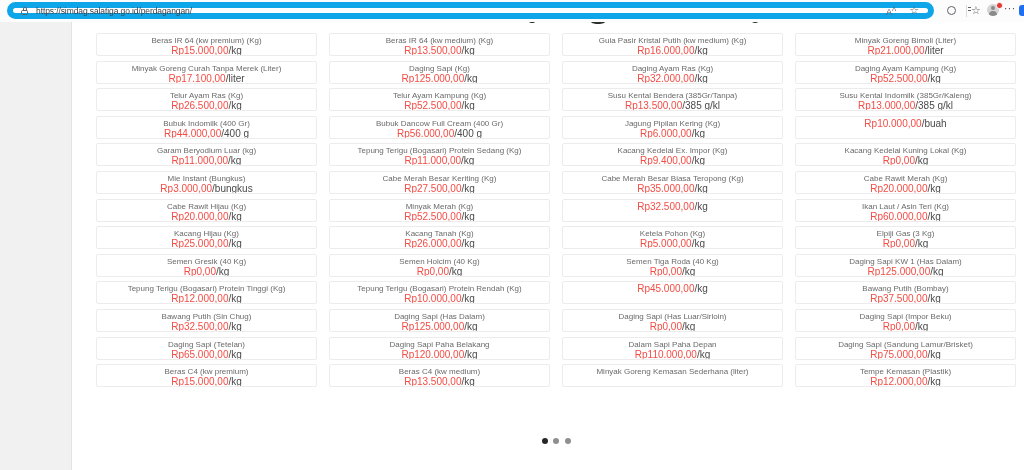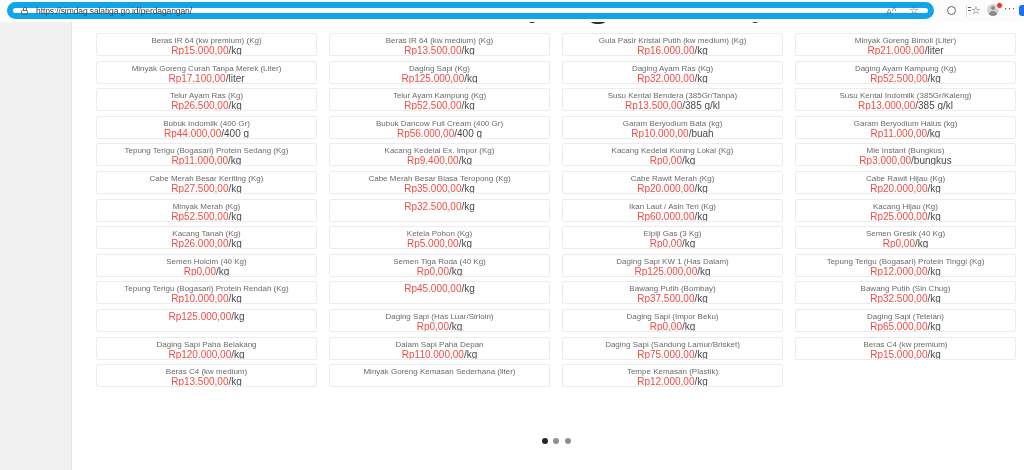--- a/index.html
+++ b/index.html
@@ -158,28 +158,31 @@
   <div class="card">
     <div class="cname">Bubuk Indomilk (400 Gr)</div>
     <div class="cprice"><span class="pval">Rp44.000,00</span><span class="punit">/400 g</span></div>
   </div>
 
   <div class="card">
     <div class="cname">Bubuk Dancow Full Cream (400 Gr)</div>
     <div class="cprice"><span class="pval">Rp56.000,00</span><span class="punit">/400 g</span></div>
   </div>
 
-
-  <div class="card">
-    <div class="cname">Garam Beryodium Bata (kg)</div>
+  <div class="card">
+    <div class="cname">Jagung Pipilan Kering (Kg)</div>
+    <div class="cprice"><span class="pval">Rp6.000,00</span><span class="punit">/kg</span></div>
+  </div>
+
+  <div class="card">
     <div class="cprice"><span class="pval">Rp10.000,00</span><span class="punit">/buah</span></div>
   </div>
 
   <div class="card">
-    <div class="cname">Garam Beryodium Halus (kg)</div>
+    <div class="cname">Garam Beryodium Luar (kg)</div>
     <div class="cprice"><span class="pval">Rp11.000,00</span><span class="punit">/kg</span></div>
   </div>
 
   <div class="card">
     <div class="cname">Tepung Terigu (Bogasari) Protein Sedang (Kg)</div>
     <div class="cprice"><span class="pval">Rp11.000,00</span><span class="punit">/kg</span></div>
   </div>
 
   <div class="card">
     <div class="cname">Kacang Kedelai Ex. Impor (Kg)</div>
@@ -288,20 +291,21 @@
     <div class="cname">Bawang Putih (Bombay)</div>
     <div class="cprice"><span class="pval">Rp37.500,00</span><span class="punit">/kg</span></div>
   </div>
 
   <div class="card">
     <div class="cname">Bawang Putih (Sin Chug)</div>
     <div class="cprice"><span class="pval">Rp32.500,00</span><span class="punit">/kg</span></div>
   </div>
 
   <div class="card">
+    <div class="cname">Daging Sapi (Has Dalam)</div>
     <div class="cprice"><span class="pval">Rp125.000,00</span><span class="punit">/kg</span></div>
   </div>
 
   <div class="card">
     <div class="cname">Daging Sapi (Has Luar/Sirloin)</div>
     <div class="cprice"><span class="pval">Rp0,00</span><span class="punit">/kg</span></div>
   </div>
 
   <div class="card">
     <div class="cname">Daging Sapi (Impor Beku)</div>

